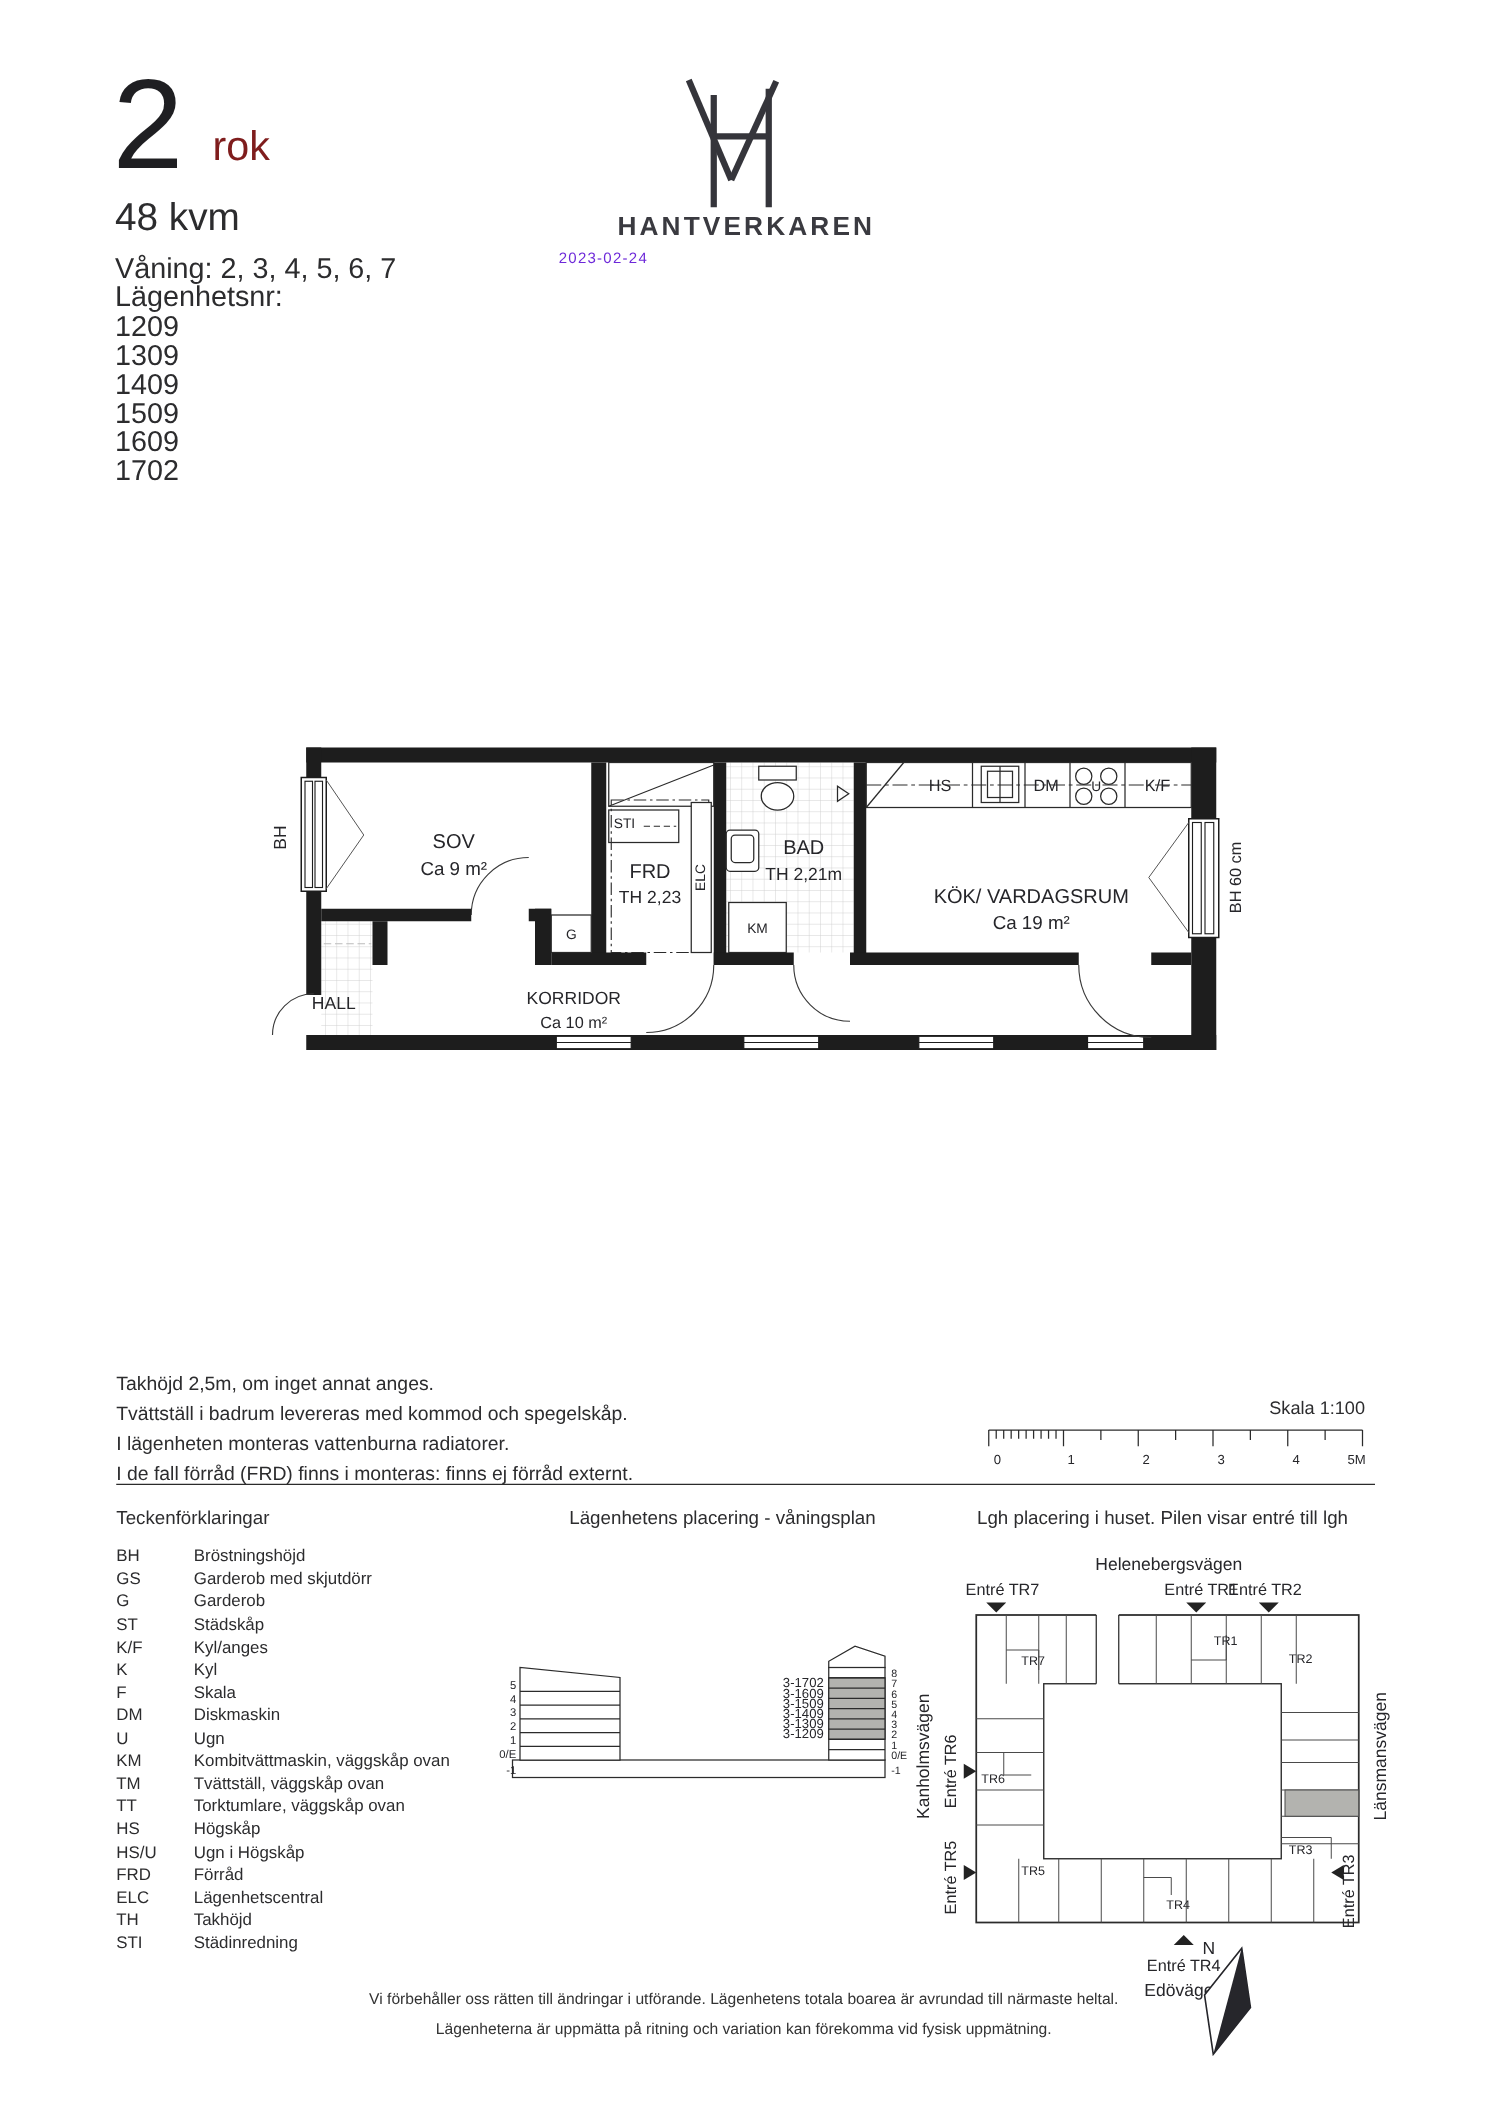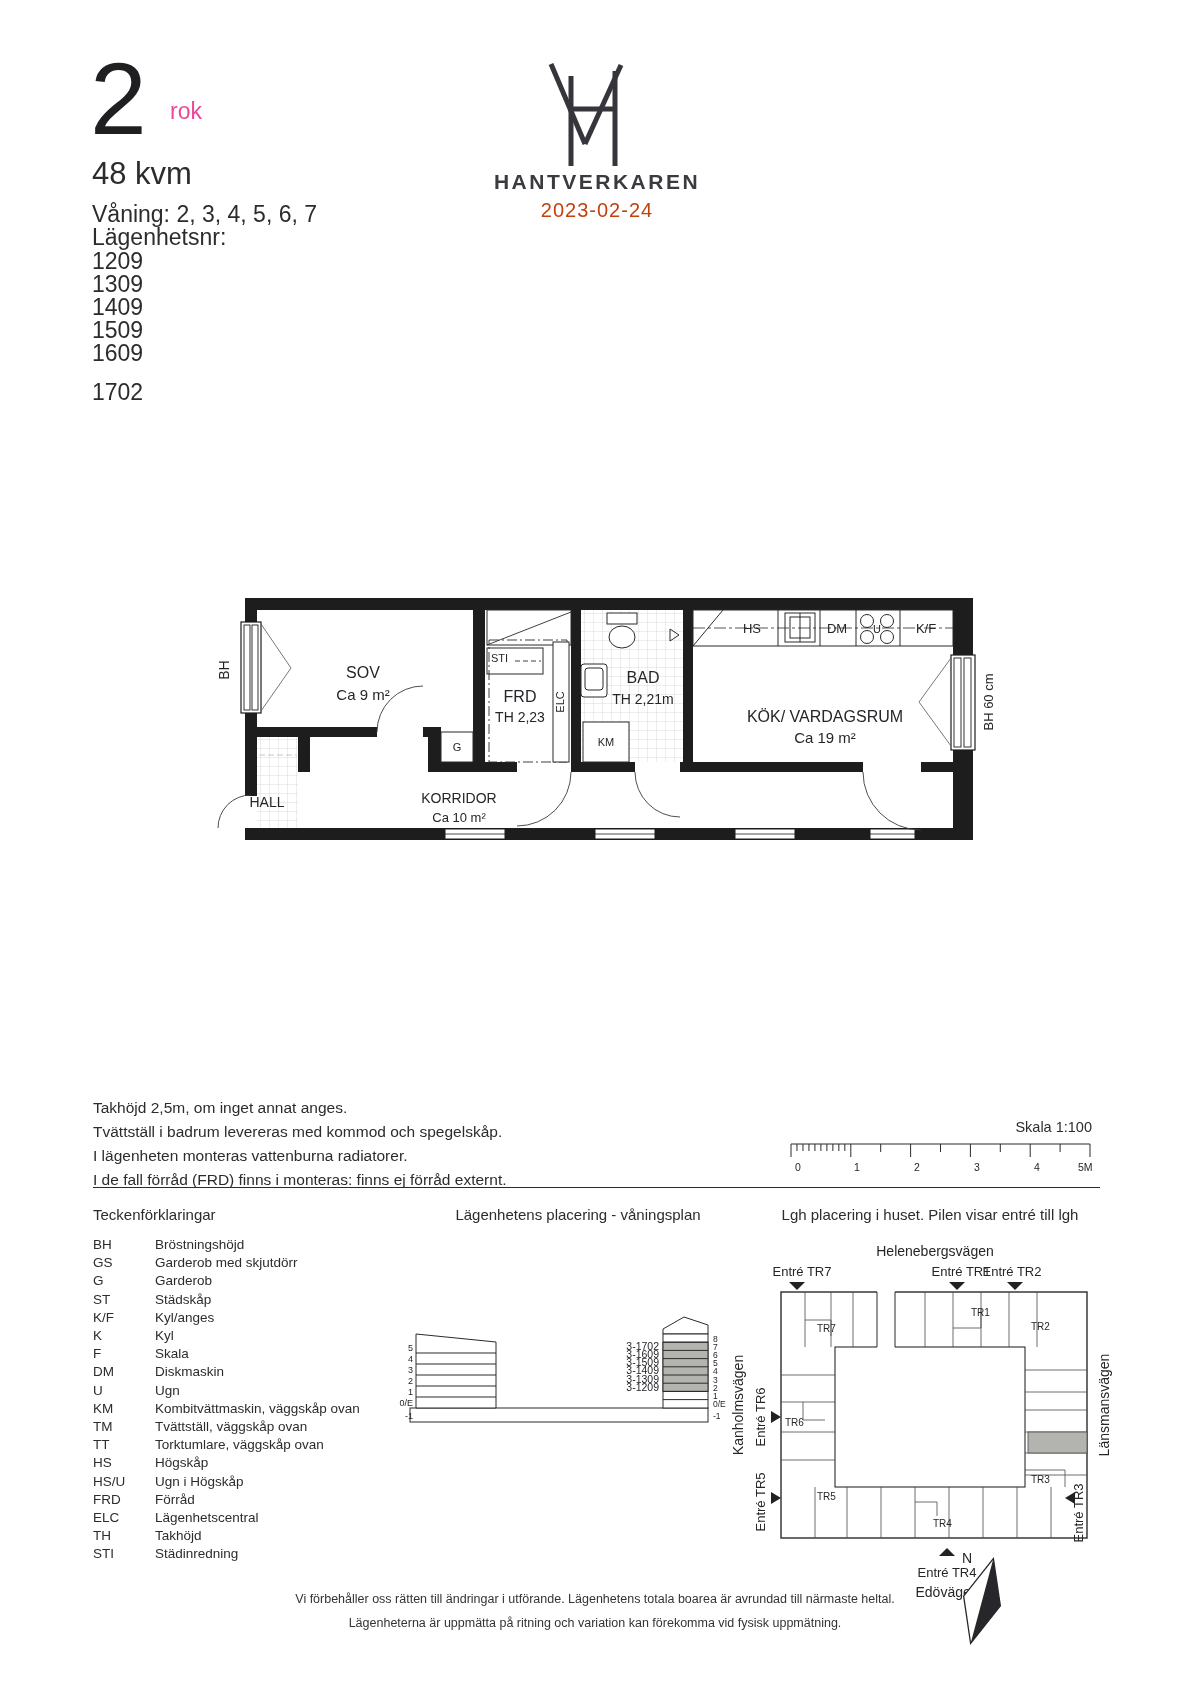--- a/index.html
+++ b/index.html
@@ -1,24 +1,24 @@
 <!DOCTYPE html>
 <html><head>
 <meta charset="utf-8">
 <style>
   html,body{margin:0;padding:0;background:#ffffff;}
   .page{position:relative;width:1190px;height:1683px;background:#ffffff;overflow:hidden;
         font-family:"Liberation Sans","DejaVu Sans",sans-serif;color:#2c2c2e;}
   .abs{position:absolute;}
   .big-num{font-size:102px;font-weight:500;line-height:1;color:#1f1f22;}
-  .rok{font-size:23px;color:#ec4899;}
+  .rok{font-size:33px;color:#7f1d1d;}
   .area{font-size:31px;color:#2c2c2e;}
   .meta{font-size:23px;color:#2c2c2e;line-height:23px;}
   .brand{font-size:21px;font-weight:700;letter-spacing:2.5px;color:#3a3a40;text-align:center;}
-  .date{font-size:20px;letter-spacing:1px;color:#c2410c;text-align:center;}
+  .date{font-size:12px;letter-spacing:1px;color:#6d28d9;}
   .notes{font-size:15.5px;line-height:24px;color:#2c2c2e;}
   .skala{font-size:14.5px;color:#2c2c2e;text-align:right;}
   .rule{background:#2b2b2b;height:1px;}
   .col-title{font-size:15px;color:#2c2c2e;}
   .legend-row{display:flex;font-size:13.5px;line-height:18.2px;color:#2c2c2e;}
   .legend-abbr{width:62px;flex:0 0 62px;}
   .footer{font-size:12.5px;color:#333;text-align:center;width:1190px;}
   svg text{font-family:"Liberation Sans","DejaVu Sans",sans-serif;fill:#26262a;}
 </style>
 </head>
@@ -29,21 +29,21 @@
   <div class="abs big-num" style="left:90px;top:48px;">2</div>
   <div class="abs rok" style="left:170px;top:98px;">rok</div>
   <div class="abs area" style="left:92px;top:156px;">48 kvm</div>
   <div class="abs meta" style="left:92px;top:203px;">Våning: 2, 3, 4, 5, 6, 7</div>
   <div class="abs meta" style="left:92px;top:226px;">Lägenhetsnr:</div>
   <div class="abs meta" style="left:92px;top:250px;">1209</div>
   <div class="abs meta" style="left:92px;top:273px;">1309</div>
   <div class="abs meta" style="left:92px;top:296px;">1409</div>
   <div class="abs meta" style="left:92px;top:319px;">1509</div>
   <div class="abs meta" style="left:92px;top:342px;">1609</div>
-  <div class="abs meta" style="left:92px;top:365px;margin-top:16px;">1702</div>
+  <div class="abs meta" style="left:92px;top:365px;">1702</div>
 
   <svg class="abs" style="left:543px;top:62px;" width="100" height="104" viewBox="0 0 100 104">
     <g stroke="#35353b" stroke-width="5" fill="none">
       <line x1="28" y1="14" x2="28" y2="104"></line>
       <line x1="72" y1="9" x2="72" y2="104"></line>
       <line x1="28" y1="47" x2="72" y2="47"></line>
       <line x1="8" y1="2" x2="42" y2="82"></line>
       <line x1="42" y1="82" x2="78" y2="3"></line>
     </g>
   </svg>

